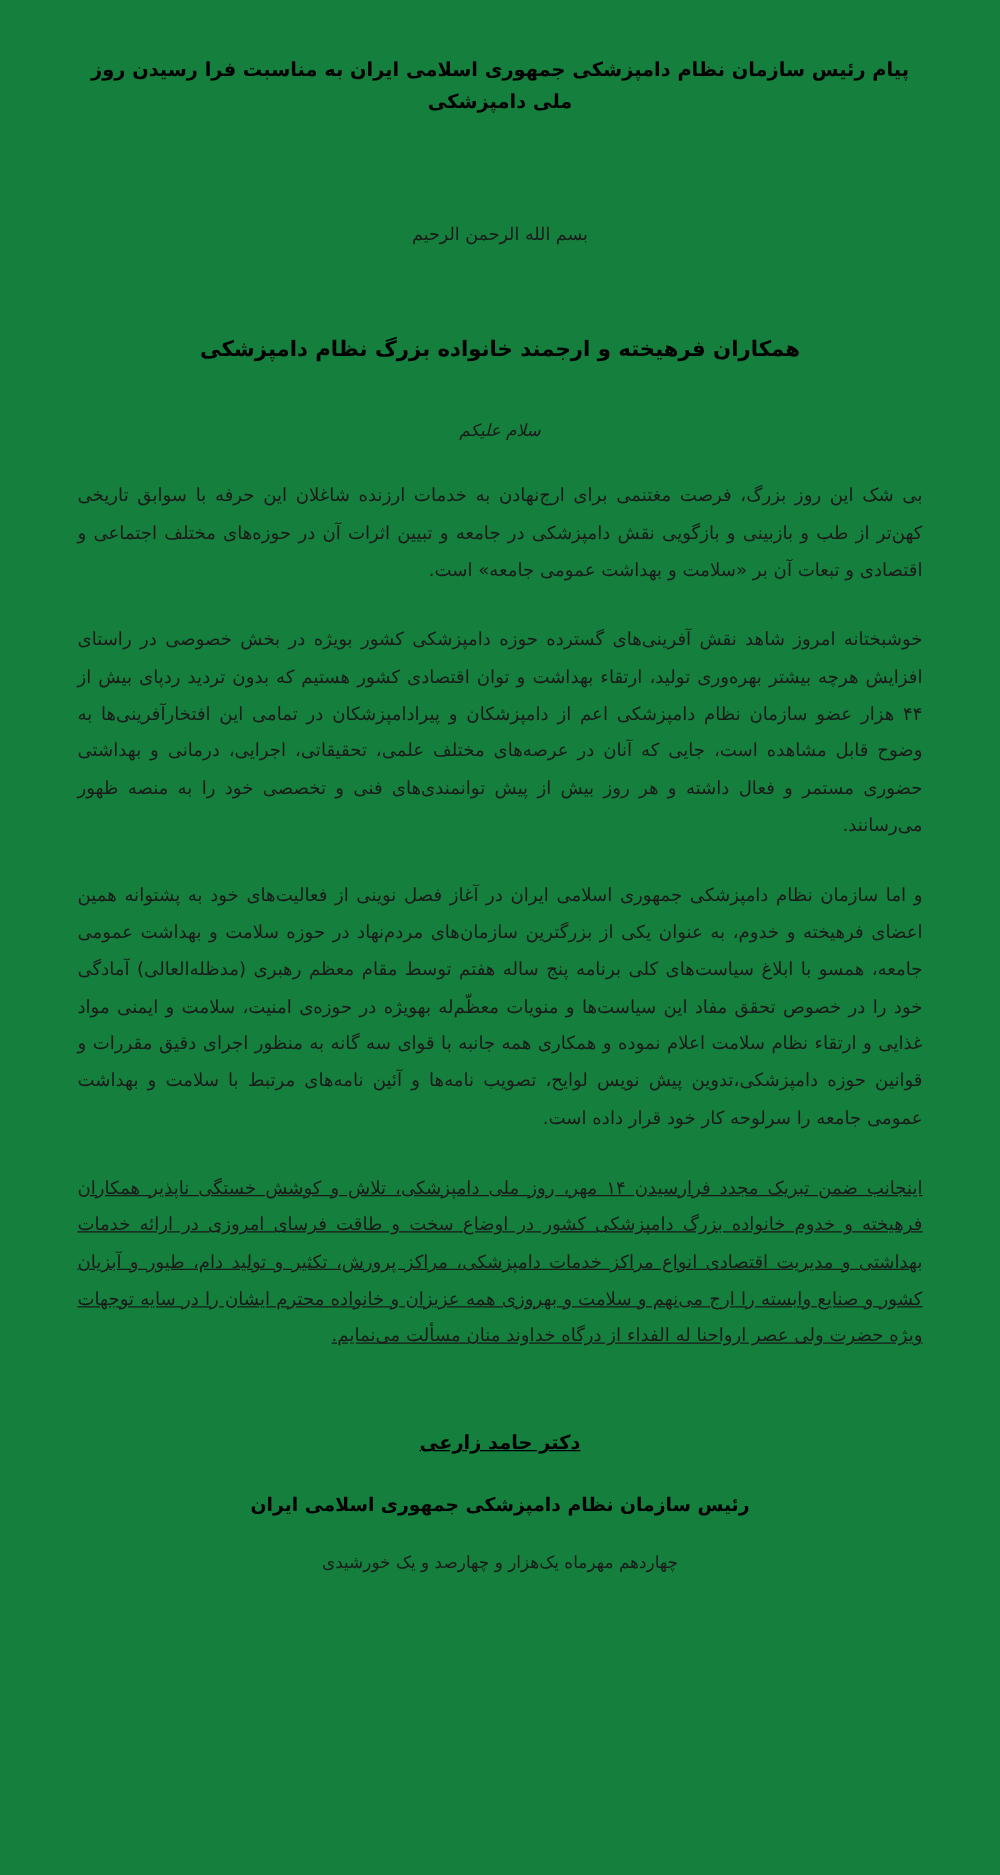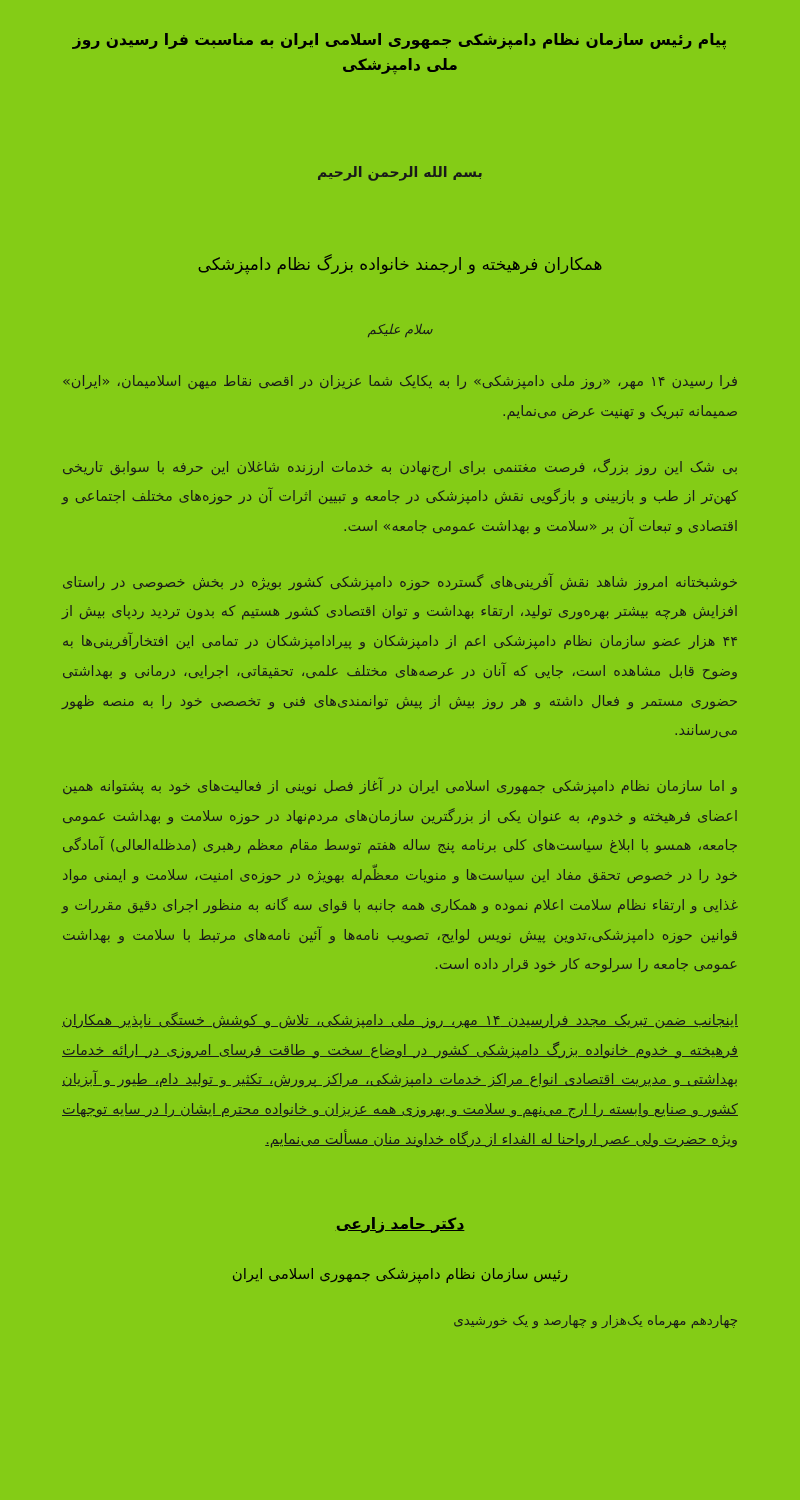--- a/index.html
+++ b/index.html
@@ -15,51 +15,51 @@
     font-family: "DejaVu Sans", "Liberation Sans", sans-serif;
     color: #1a1a1a;
     direction: rtl;
     -webkit-font-smoothing: antialiased;
   }
 
   .page {
     width: 800px;
     min-height: 1500px;
     box-sizing: border-box;
-    padding: 12px 62px 20px 62px;
-    background: #84cc16;
+    padding: 28px 62px 20px 62px;
+    background: #15803d;
     position: relative;
   }
 
   
   .doc-title {
     font-size: 15.5px;
     font-weight: bold;
     text-align: center;
     line-height: 1.6;
     letter-spacing: 0;
     margin: 16px 0 0 0;
     padding: 0 4px;
     color: #000;
   }
 
   
   .basmala {
     text-align: center;
     font-size: 14px;
-    font-weight: bold;
+    font-weight: normal;
     margin: 86px 0 0 0;
     color: #1a1a1a;
     letter-spacing: 0.2px;
   }
 
   
   .salutation-heading {
     font-size: 17px;
-    font-weight: normal;
+    font-weight: bold;
     text-align: center;
     margin: 72px 0 0 0;
     color: #000;
     line-height: 1.5;
   }
 
   
   .greeting {
     text-align: center;
     font-size: 13.5px;
@@ -98,51 +98,49 @@
     font-size: 15.5px;
     font-weight: bold;
     color: #000;
     margin: 0 0 26px 0;
     line-height: 1.5;
     text-decoration: underline;
   }
 
   .sig-role {
     font-size: 15px;
-    font-weight: normal;
+    font-weight: bold;
     color: #000;
     margin: 0 0 24px 0;
     line-height: 1.6;
     padding: 0 80px;
   }
 
   .sig-date {
     font-size: 13.5px;
     font-weight: normal;
     color: #1a1a1a;
     margin: 0;
     line-height: 1.6;
-    text-align: right;
   }
 </style>
 </head>
 <body>
 
 <div class="page">
 
   <h1 class="doc-title">پیام رئیس سازمان نظام دامپزشکی جمهوری اسلامی ایران به مناسبت فرا رسیدن روز ملی دامپزشکی</h1>
 
   <div class="basmala">بسم الله الرحمن الرحیم</div>
 
   <h2 class="salutation-heading">همکاران فرهیخته و ارجمند خانواده بزرگ نظام دامپزشکی</h2>
 
   <div class="greeting">سلام علیکم</div>
 
   <div class="body-text">
-    <p class="para">فرا رسیدن ۱۴ مهر، «روز ملی دامپزشکی» را به یکایک شما عزیزان در اقصی نقاط میهن اسلامیمان، «ایران» صمیمانه تبریک و تهنیت عرض می‌نمایم.</p>
     <p class="para">بی شک این روز بزرگ، فرصت مغتنمی برای ارج‌نهادن به خدمات ارزنده شاغلان این حرفه با سوابق تاریخی کهن‌تر از طب و بازبینی و بازگویی نقش دامپزشکی در جامعه و تبیین اثرات آن در حوزه‌های مختلف اجتماعی و اقتصادی و تبعات آن بر «سلامت و بهداشت عمومی جامعه» است.</p>
     <p class="para">خوشبختانه امروز شاهد نقش آفرینی‌های گسترده حوزه دامپزشکی کشور بویژه در بخش خصوصی در راستای افزایش هرچه بیشتر بهره‌وری تولید، ارتقاء بهداشت و توان اقتصادی کشور هستیم که بدون تردید ردپای بیش از ۴۴ هزار عضو سازمان نظام دامپزشکی اعم از دامپزشکان و پیرادامپزشکان در تمامی این افتخارآفرینی‌ها به وضوح قابل مشاهده است، جایی که آنان در عرصه‌های مختلف علمی، تحقیقاتی، اجرایی، درمانی و بهداشتی حضوری مستمر و فعال داشته و هر روز بیش از پیش توانمندی‌های فنی و تخصصی خود را به منصه ظهور می‌رسانند.</p>
     <p class="para">و اما سازمان نظام دامپزشکی جمهوری اسلامی ایران در آغاز فصل نوینی از فعالیت‌های خود به پشتوانه همین اعضای فرهیخته و خدوم، به عنوان یکی از بزرگترین سازمان‌های مردم‌نهاد در حوزه سلامت و بهداشت عمومی جامعه، همسو با ابلاغ سیاست‌های کلی برنامه پنج ساله هفتم توسط مقام معظم رهبری (مدظله‌العالی) آمادگی خود را در خصوص تحقق مفاد این سیاست‌ها و منویات معظّم‌له بهویژه در حوزه‌ی امنیت، سلامت و ایمنی مواد غذایی و ارتقاء نظام سلامت اعلام نموده و همکاری همه جانبه با قوای سه گانه به منظور اجرای دقیق مقررات و قوانین حوزه دامپزشکی،تدوین پیش نویس لوایح، تصویب نامه‌ها و آئین نامه‌های مرتبط با سلامت و بهداشت عمومی جامعه را سرلوحه کار خود قرار داده است.</p>
     <p class="para">اینجانب ضمن تبریک مجدد فرارسیدن ۱۴ مهر، روز ملی دامپزشکی، تلاش و کوشش خستگی ناپذیر همکاران فرهیخته و خدوم خانواده بزرگ دامپزشکی کشور در اوضاع سخت و طاقت فرسای امروزی در ارائه خدمات بهداشتی و مدیریت اقتصادی انواع مراکز خدمات دامپزشکی، مراکز پرورش، تکثیر و تولید دام، طیور و آبزیان کشور و صنایع وابسته را ارج می‌نهم و سلامت و بهروزی همه عزیزان و خانواده محترم ایشان را در سایه توجهات ویژه حضرت ولی عصر ارواحنا له الفداء از درگاه خداوند منان مسألت می‌نمایم.</p>
   </div>
 
   <div class="signature">
     <div class="sig-name">دکتر حامد زارعی</div>
     <div class="sig-role">رئیس سازمان نظام دامپزشکی جمهوری اسلامی ایران</div>
     <div class="sig-date">چهاردهم مهرماه یک‌هزار و چهارصد و یک خورشیدی</div>

